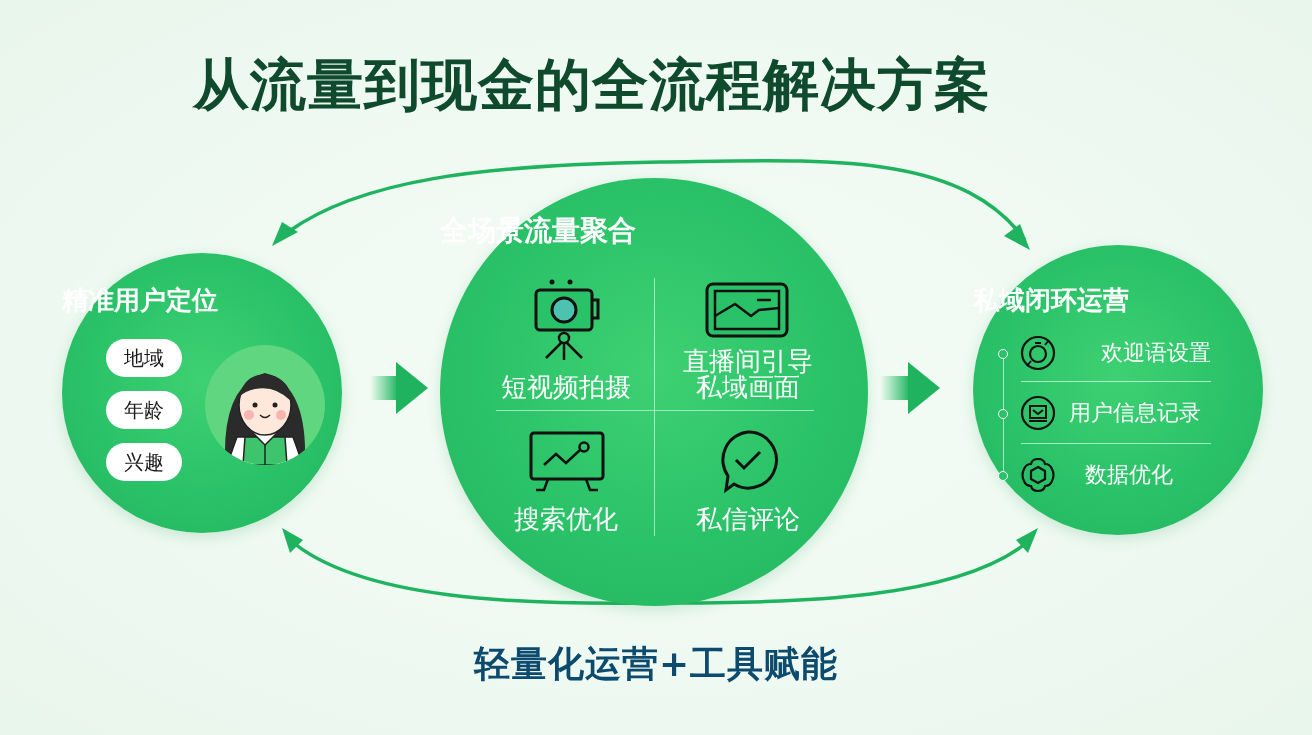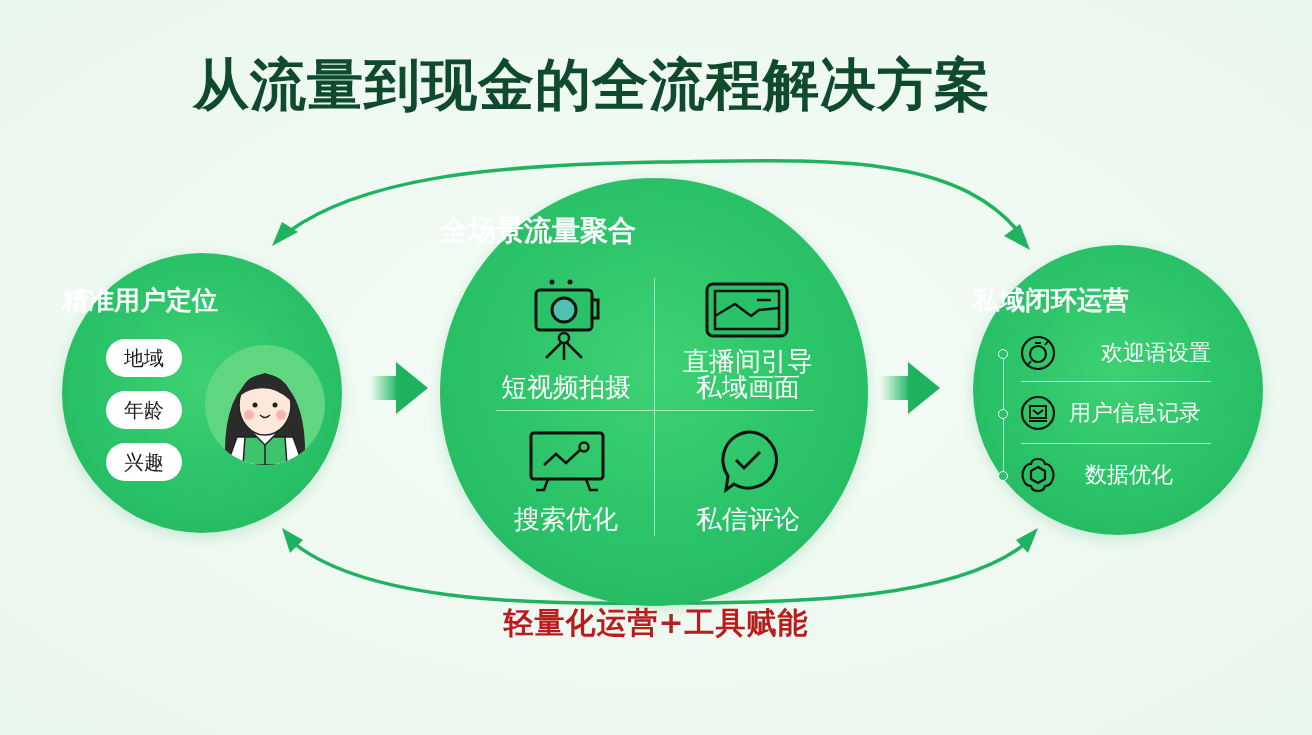--- a/index.html
+++ b/index.html
@@ -6,22 +6,22 @@
   body {
     width:1312px; height:735px; overflow:hidden; position:relative;
     background: radial-gradient(ellipse at 50% 50%, #f4fcf6 0%, #eef9f1 60%, #e9f6ec 100%);
     font-family: "DejaVu Sans", "Liberation Sans", sans-serif;
   }
   .title {
     position:absolute; left:0; width:1184px; top:48px; text-align:center;
     font-size:56px; font-weight:bold; color:#0f4a2c; letter-spacing:1px;
   }
   .subtitle {
-    position:absolute; left:0; width:1312px; top:603px; text-align:center;
-    font-size:30px; font-weight:bold; color:#b91c1c; letter-spacing:1px;
+    position:absolute; left:0; width:1312px; top:640px; text-align:center;
+    font-size:36px; font-weight:bold; color:#0c4a6e; letter-spacing:1px;
   }
   .circle {
     position:absolute; border-radius:50%;
     background: radial-gradient(circle at 50% 45%, #3ed173 0%, #2ac268 55%, #22b45d 100%);
     box-shadow: 0 4px 14px rgba(30,150,80,0.18);
   }
   .c-left { left:62px; top:253px; width:280px; height:280px; }
   .c-mid  { left:440px; top:178px; width:428px; height:428px; }
   .c-right{ left:973px; top:245px; width:290px; height:290px; }
   .ctitle { position:absolute; left:0; right:0; text-align:left; color:#fff; font-weight:bold; }

